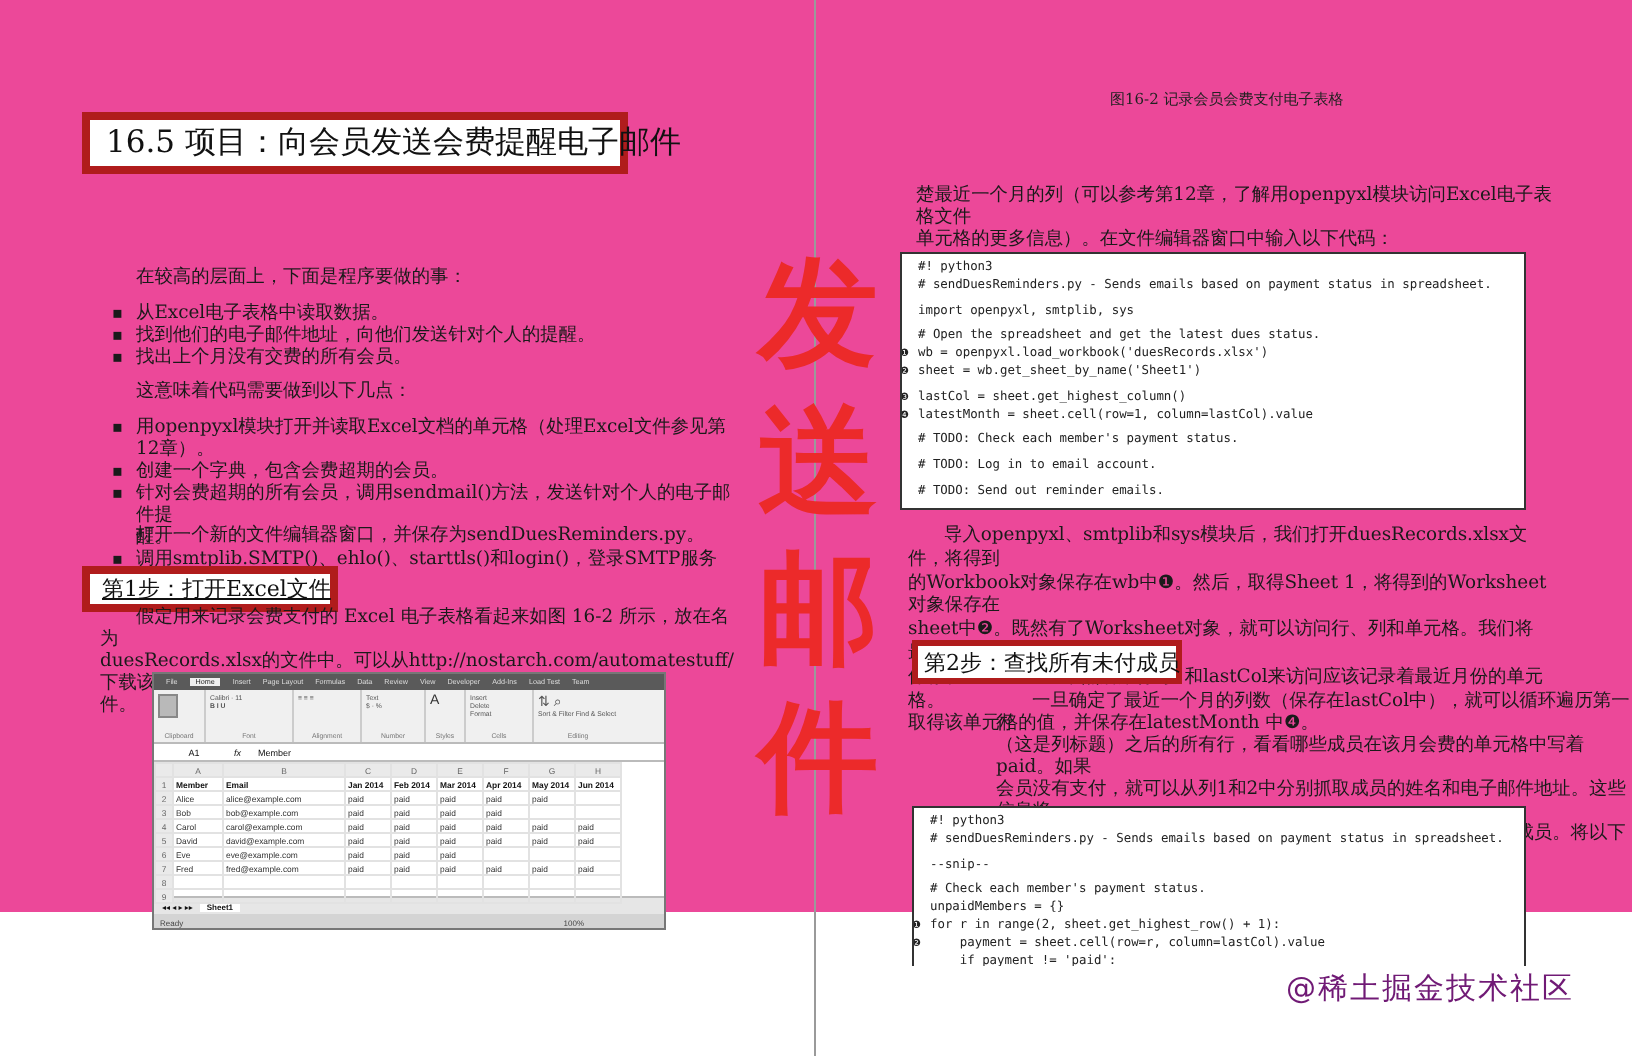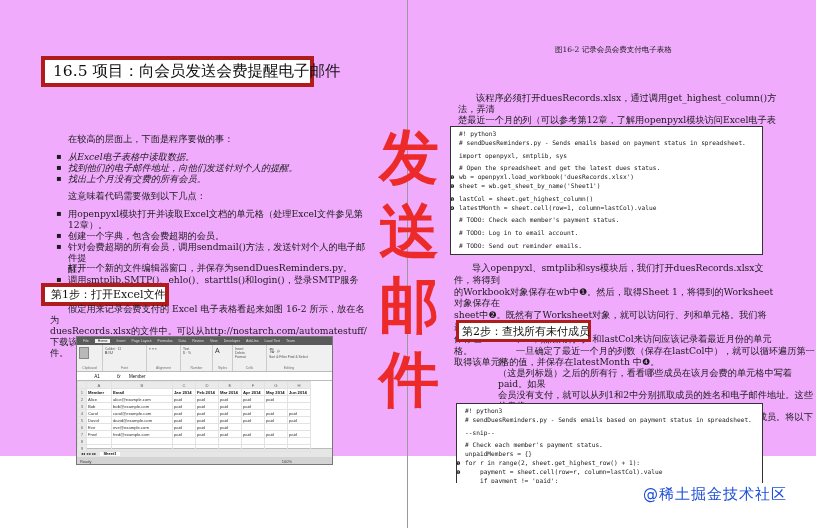--- a/index.html
+++ b/index.html
@@ -1,18 +1,18 @@
 <!DOCTYPE html>
 <html><head>
 <meta charset="utf-8">
 <style>
   html, body { margin:0; padding:0; }
   body { width:816px; height:528px; background:#ffffff; position:relative; overflow:hidden;
          font-family:"DejaVu Serif", serif; color:#111; }
-  .page { position:absolute; top:0; height:456px; background:#f0abfc; }
+  .page { position:absolute; top:0; height:456px; background:#ec4899; }
   .page.left { left:0; width:407px;padding-left:28px; }
   .page.right { left:408px; width:408px; }
   .divider { position:absolute; left:407px; top:0; width:1px; height:528px; background:#9a9a9a; }
 
   .hbox { position:absolute; border:4px solid #b01c1c; background:#fff; box-sizing:border-box;
           display:flex; align-items:center; white-space:nowrap; }
   .p { position:absolute; font-size:9.2px; line-height:11px; color:#1a1a1a; }
   .p .ind { display:inline-block; width:18px; }
   ul.b { position:absolute; margin:0; padding:0; list-style:none; font-size:9.2px; line-height:11px; color:#1a1a1a; }
   ul.b li { position:relative; padding-left:16px; }
@@ -40,59 +40,59 @@
           font-family:"DejaVu Sans Mono", monospace; font-size:6.2px; line-height:8.8px; color:#222; padding:3px 0 0 0; overflow:hidden; }
   .code .ln { position:relative; padding-left:8px; white-space:pre; height:8.8px; }
   .code .ln.gap { height:4px; }
   .code .mk { position:absolute; left:-1px; top:0; font-size:5px; }
 
   .vtitle { position:absolute; left:374px; top:120px; width:70px; color:#ec2a2a; font-family:"DejaVu Sans", sans-serif;
             font-size:60px; line-height:74px; text-align:center; font-weight:bold; }
   .vtitle span { display:block; }
 
   .watermark { position:absolute; left:643px; top:485px; font-family:"DejaVu Sans", sans-serif; font-size:15px;
-               color:#1d4ed8; letter-spacing:1px; }
+               color:#701a75; letter-spacing:1px; }
   .caption { position:absolute; left:555px; top:45px; font-size:7.5px; color:#222; }
 </style>
 </head>
 <body>
 
 <div class="page left">
 
   <div class="hbox" style="left:41px; top:56px; width:273px; height:31px; padding-left:8px; font-size:15.5px;">
     <span>16.5 项目：向会员发送会费提醒电子邮件</span>
   </div>
 
 
   <div class="p" style="left:50px; top:133px;">
     <span class="ind"></span><span>在较高的层面上，下面是程序要做的事：</span>
   </div>
 
-  <ul class="b" style="left:52px; top:151px; width:310px;font-style:italic;">
+  <ul class="b" style="left:52px; top:151px; width:310px;">
     <li>从Excel电子表格中读取数据。</li>
     <li>找到他们的电子邮件地址，向他们发送针对个人的提醒。</li>
     <li>找出上个月没有交费的所有会员。</li>
   </ul>
 
   <div class="p" style="left:50px; top:190px;">
     <span class="ind"></span><span>这意味着代码需要做到以下几点：</span>
   </div>
 
   <ul class="b" style="left:52px; top:208px; width:320px;">
     <li>用openpyxl模块打开并读取Excel文档的单元格（处理Excel文件参见第12章）。</li>
     <li>创建一个字典，包含会费超期的会员。</li>
     <li><span>针对会费超期的所有会员，调用sendmail()方法，发送针对个人的电子邮件提</span><br><span>醒。</span></li>
     <li>调用smtplib.SMTP()、ehlo()、starttls()和login()，登录SMTP服务器。</li>
   </ul>
 
   <div class="p" style="left:50px; top:262px;">
     <span class="ind"></span><span>打开一个新的文件编辑器窗口，并保存为sendDuesReminders.py。</span>
   </div>
 
-  <div class="hbox" style="left:41px; top:283px; width:128px; height:23px; padding-left:6px; font-size:11px;">
+  <div class="hbox" style="left:41px; top:283px; width:128px; height:23px; padding-left:6px; font-size:11px;text-decoration:underline;">
     <span>第1步：打开Excel文件</span>
   </div>
 
   <div class="p" style="left:50px; top:303px; width:320px;">
     <div><span class="ind"></span><span>假定用来记录会费支付的 Excel 电子表格看起来如图 16-2 所示，放在名为</span></div>
     <div>duesRecords.xlsx的文件中。可以从http://nostarch.com/automatestuff/下载该文</div>
     <div>件。</div>
   </div>
 
   <div class="xl">
@@ -278,21 +278,20 @@
   </div>
 </div>
 
 <div class="divider"></div>
 
 <div class="page right">
   <div class="caption" style="left:147px;">图16-2 记录会员会费支付电子表格</div>
 
 
   <div class="p" style="left:50px; top:92px; width:320px;">
-    <div><span class="ind"></span><span>该程序必须打开duesRecords.xlsx，通过调用get_highest_column()方法，弄清</span></div>
     <div>楚最近一个月的列（可以参考第12章，了解用openpyxl模块访问Excel电子表格文件</div>
     <div>单元格的更多信息）。在文件编辑器窗口中输入以下代码：</div>
   </div>
 
   <div class="code" style="left:42px; top:126px; width:313px; height:129px;">
     <div class="ln"><span class="mk"></span><span>#! python3</span></div>
     <div class="ln"><span class="mk"></span><span># sendDuesReminders.py - Sends emails based on payment status in spreadsheet.</span></div>
     <div class="ln gap"></div>
     <div class="ln"><span class="mk"></span><span>import openpyxl, smtplib, sys</span></div>
     <div class="ln gap"></div>

